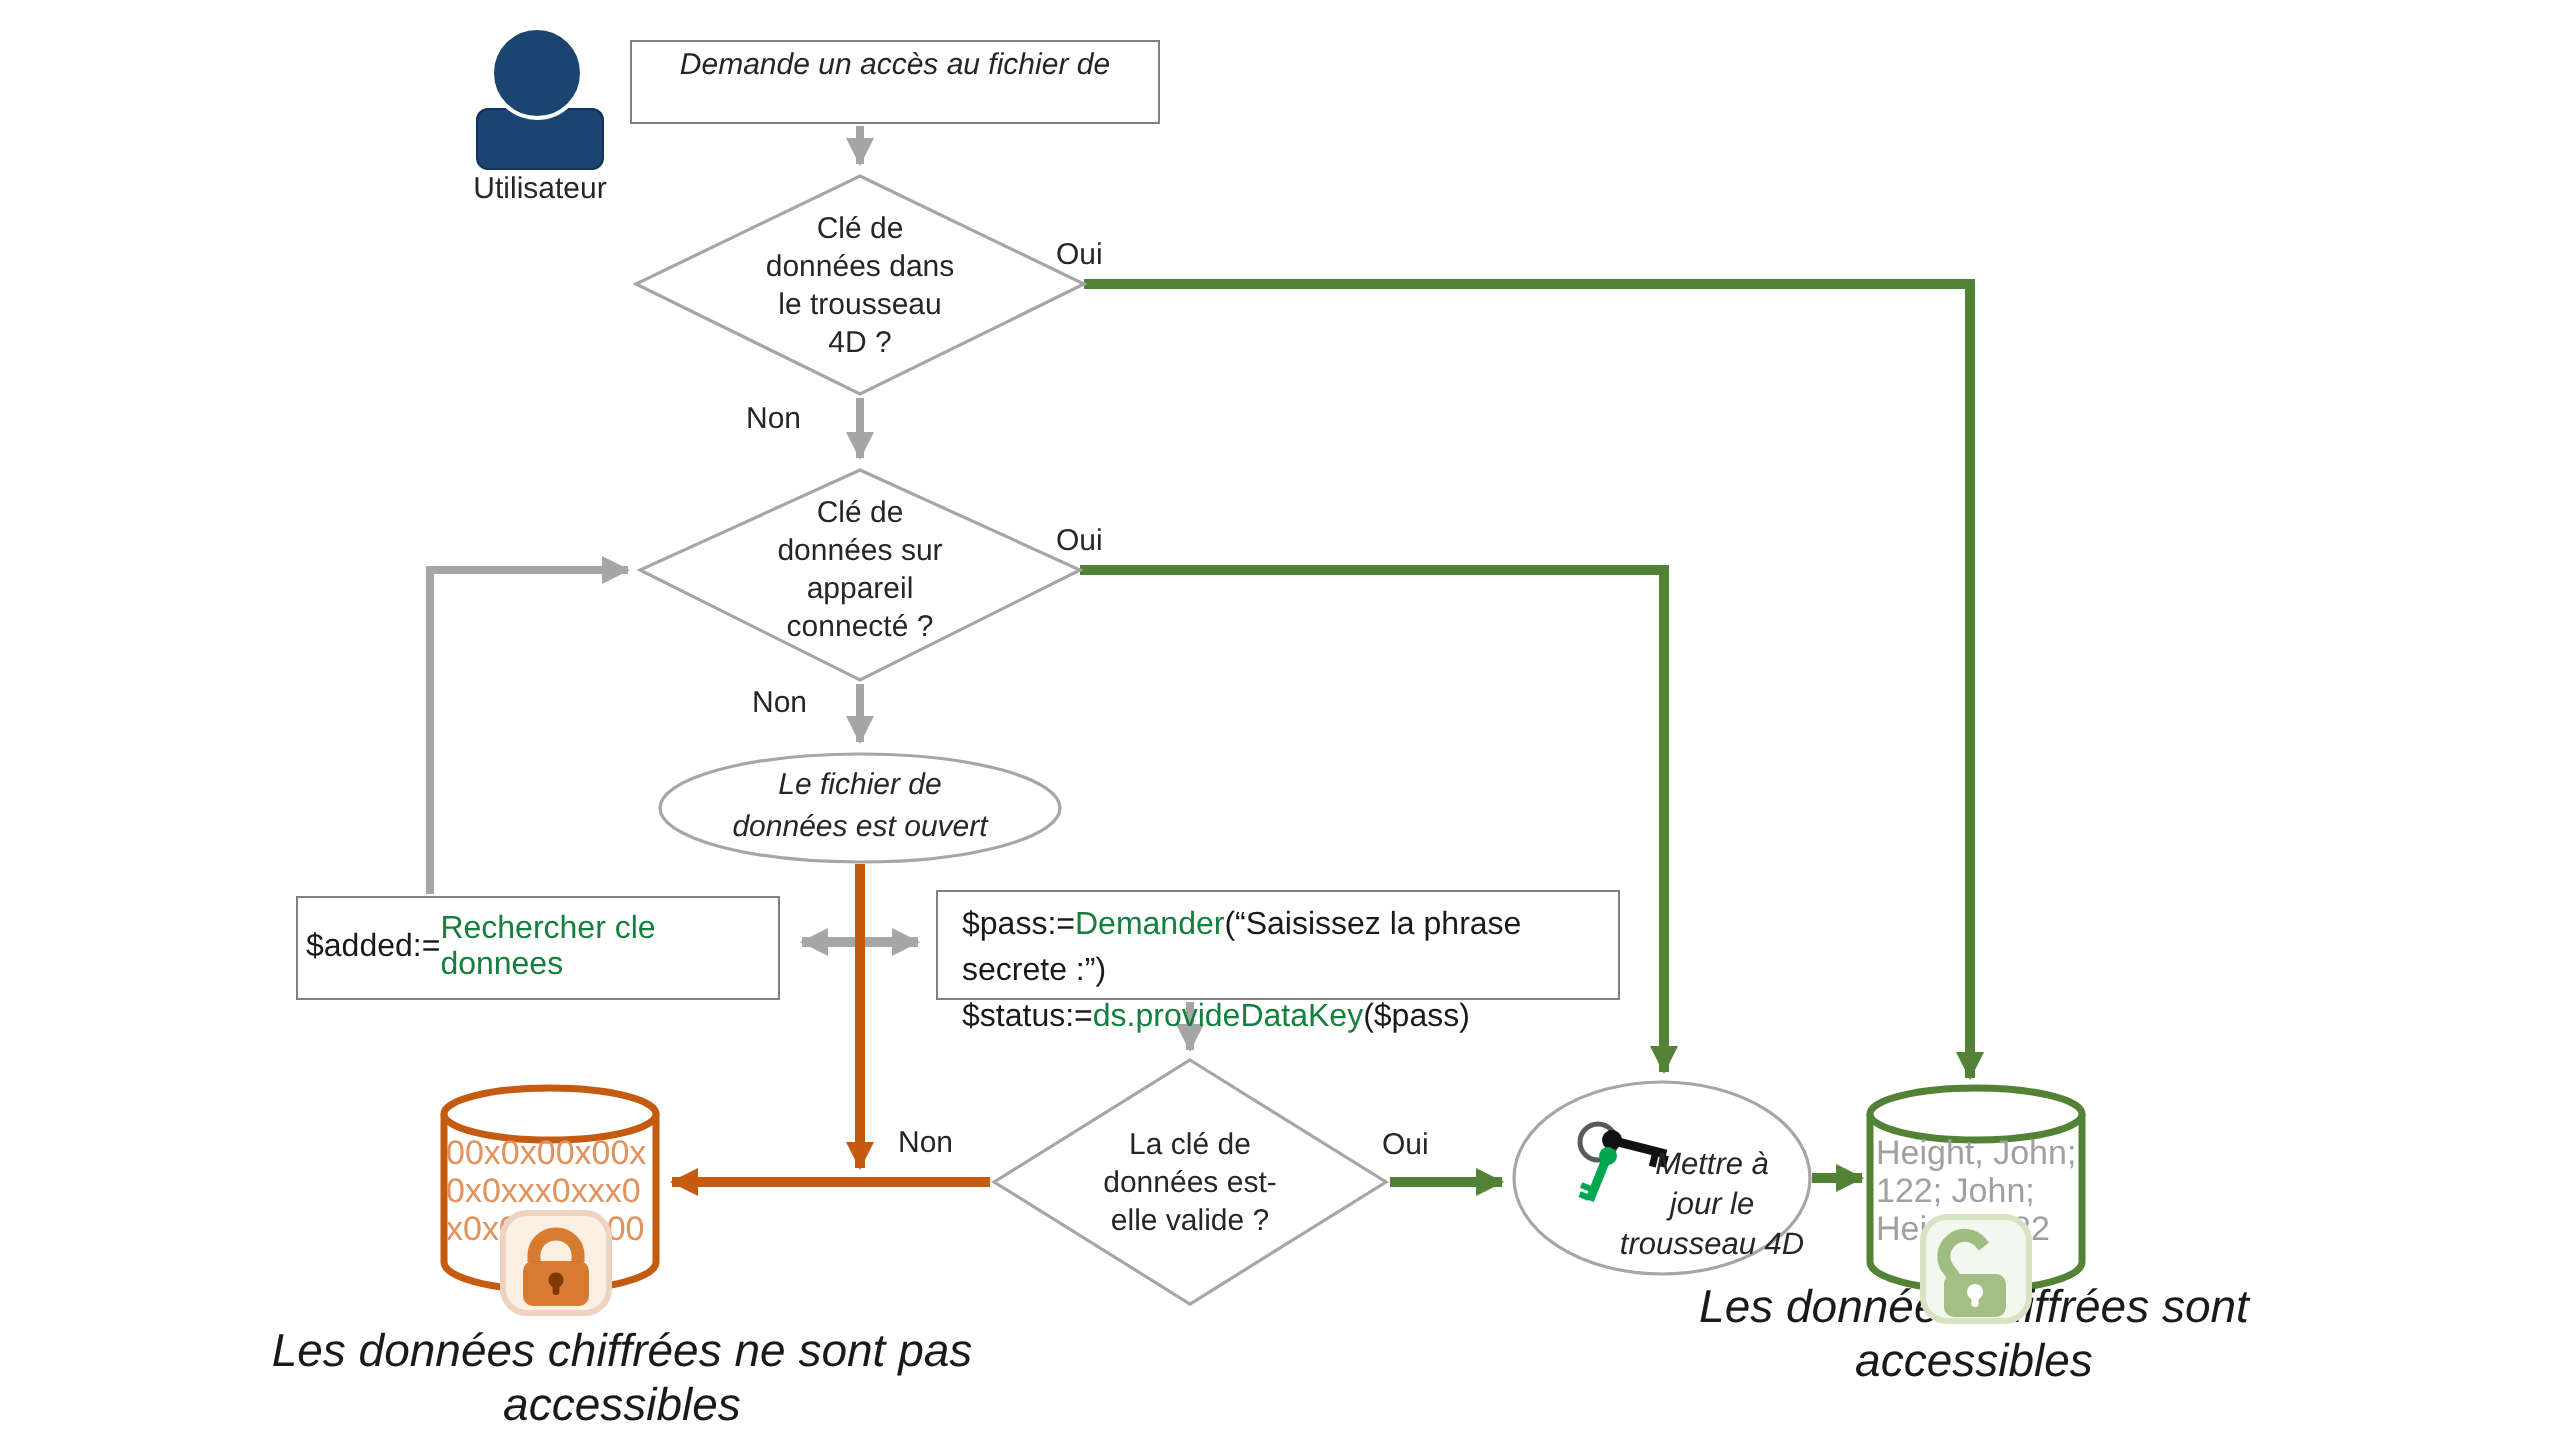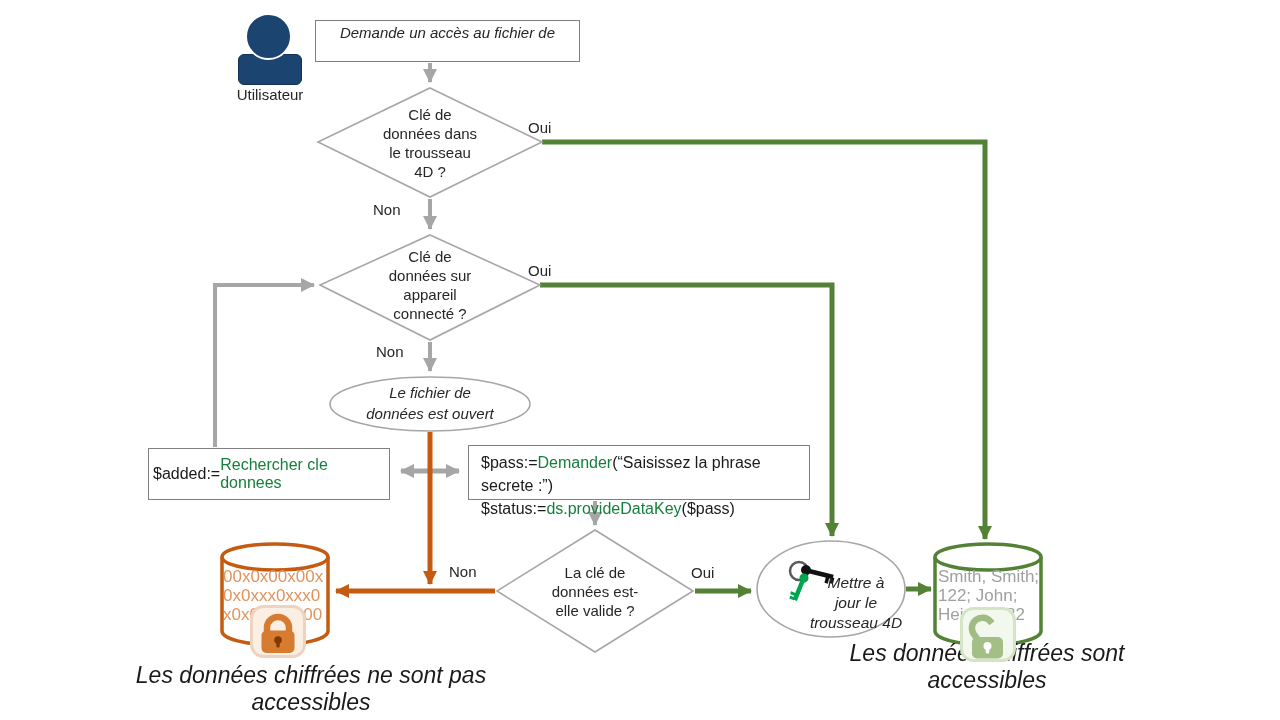--- a/index.html
+++ b/index.html
@@ -149,21 +149,21 @@
     <div>jour le</div>
     <div>trousseau 4D</div>
   </div>
 
   <div class="dbtext locked" style="left:223px;top:567px;width:96px;">
     <div>00x0x00x00x</div>
     <div>0x0xxx0xxx0</div>
     <div>x0x0xx0x000</div>
   </div>
   <div class="dbtext unlocked" style="left:938px;top:567px;width:106px;">
-    <div>Smith, Smith;</div>
+    <div>Height, John;</div>
     <div>122; John;</div>
     <div>Height; 182</div>
   </div>
 
   <svg class="lock" style="left:249px;top:604px;" width="58" height="55" viewBox="0 0 58 55">
     <rect x="2.5" y="2.5" width="53" height="50" rx="12" fill="#FBEFE4" stroke="#EDD3C0" stroke-width="3"></rect>
     <path d="M18,27 v-3.5 a11,10.5 0 0 1 22,0 v3.5" fill="none" stroke="#D2711F" stroke-width="6.5" opacity="0.92"></path>
     <rect x="12.5" y="26.5" width="33" height="22.5" rx="5" fill="#D2711F" opacity="0.92"></rect>
     <circle cx="29" cy="36" r="3.8" fill="#7E3A02"></circle>
     <rect x="27.3" y="37" width="3.4" height="6.5" rx="1.5" fill="#7E3A02"></rect>

